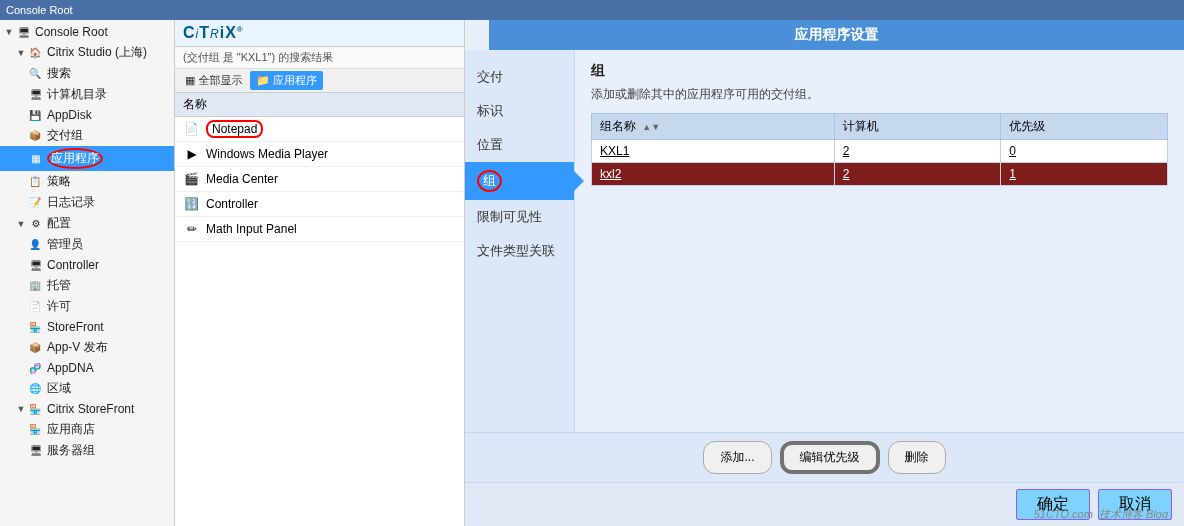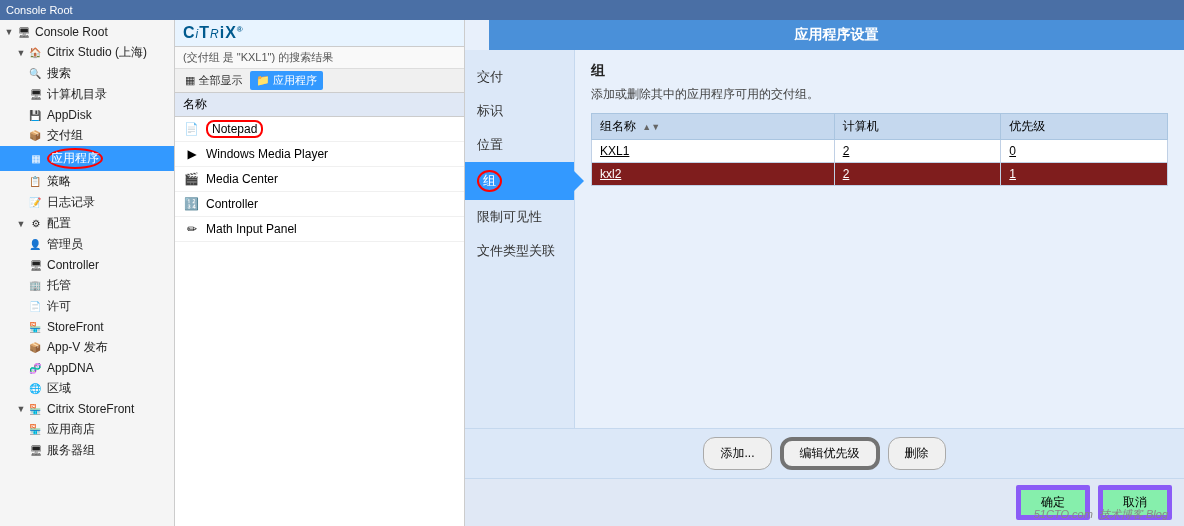--- a/index.html
+++ b/index.html
@@ -304,24 +304,24 @@
       justify-content: flex-end;
       gap: 8px;
       padding: 6px 12px;
       background: #e0e8f5;
       border-top: 1px solid #c5d8ee;
       flex-shrink: 0;
     }
 
     .bottom-btn {
       padding: 4px 20px;
-      font-size: 12px;
+      font-size: 16px;
       cursor: pointer;
-      border: 5px solid #8b5cf6;
-      background: #86efac;
+      border: 1px solid #8b5cf6;
+      background: #7dd3fc;
       border-radius: 2px;
     }
 
     
     .watermark {
       position: absolute;
       bottom: 4px;
       right: 16px;
       font-size: 11px;
       color: #888;

